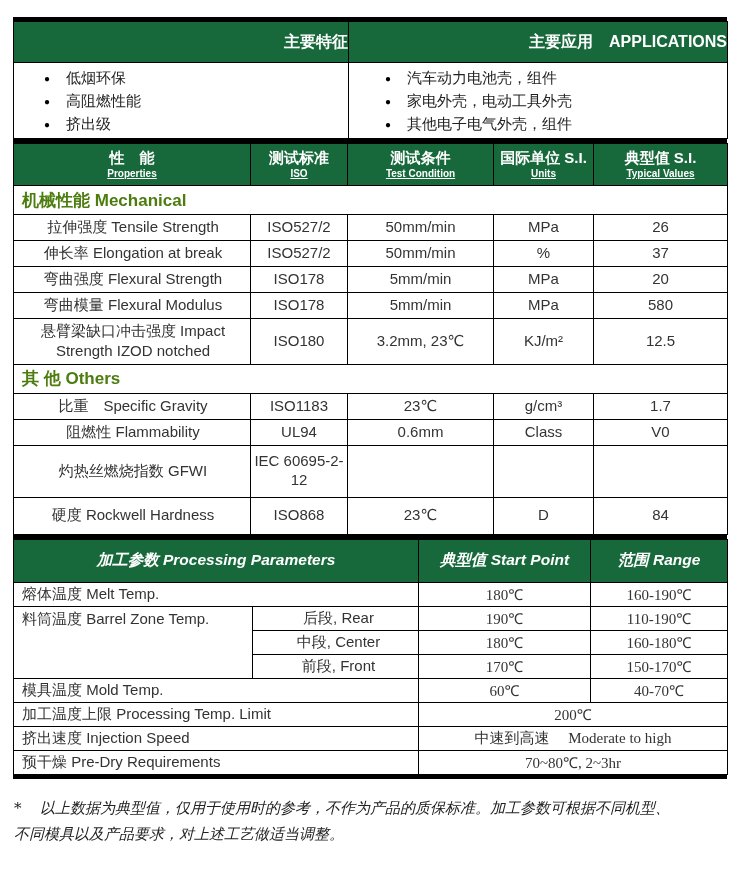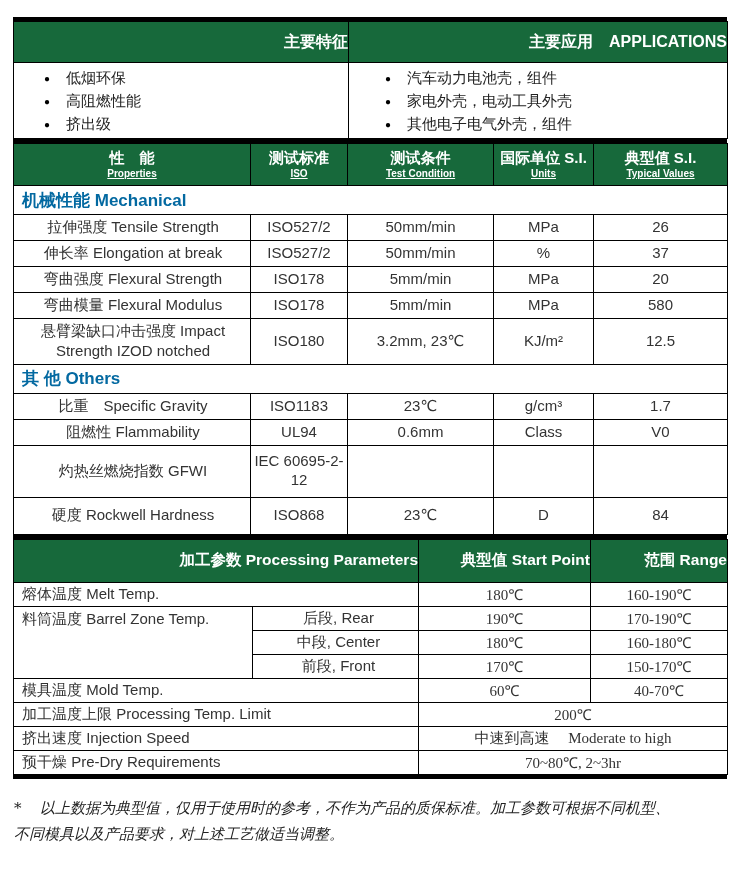--- a/index.html
+++ b/index.html
@@ -18,29 +18,29 @@
   .t1-head th{height:41px;font-size:16px;text-align:right;vertical-align:middle;margin-top:20px;}
   .t1-body td{height:76px;vertical-align:top;padding-top:4px;}
   .bullet-row{display:flex;align-items:center;height:23px;font-size:15px;color:#222;}
   .bullet-row .bullet{font-size:10px;margin-right:16px;color:#000;}
   .feat .bullet-row{padding-left:30px;}
   .apps .bullet-row{padding-left:36px;}
   
   .t2-head th{height:42px;text-align:center;vertical-align:middle;line-height:1.25;}
   .t2-head .zh{font-size:15px;}
   .t2-head .en{font-size:10px;text-decoration:underline;}
-  tr.sec td{height:29px;font-size:17px;font-weight:bold;color:#0369a1;text-align:left;padding-left:8px;vertical-align:middle;}
+  tr.sec td{height:29px;font-size:17px;font-weight:bold;color:#4d7c0f;text-align:left;padding-left:8px;vertical-align:middle;}
   .t2 td{font-size:15px;height:26px;vertical-align:middle;}
   .t2 td.name{text-align:center;padding:2px 6px 2px 8px;line-height:1.35;}
   .t2 td.c{text-align:center;padding:2px 2px;line-height:1.25;}
   tr.r-izod td{height:45px;}
   tr.r-gfwi td{height:52px;}
   tr.r-rock td{height:37px;}
   
-  .t3-head th{height:43px;font-size:15.5px;text-align:right;vertical-align:middle;}
+  .t3-head th{height:43px;font-size:15.5px;text-align:center;vertical-align:middle;font-style:italic;}
   .t3 td{font-size:15px;height:24px;vertical-align:middle;}
   .t3 td.name{text-align:left;padding:1px 4px 1px 8px;}
   .t3 td.zone{text-align:center;padding:1px 4px 1px 10px;margin-top:37px;}
   .t3 td.c{text-align:center;padding:1px 12px;font-family:Liberation Serif, serif;}
   .t3 td.topalign{vertical-align:top;padding-top:3px;}
   
   .footnote{margin:16px 16px 0 14px;font-family:"DejaVu Serif","Liberation Serif",serif;
     font-style:italic;font-size:15px;color:#222;line-height:1.75;}
   .footnote .line1{display:flex;}
   .footnote .marker{width:26px;flex:none;}
@@ -221,21 +221,21 @@
     </tr>
     <tr>
       <td class="name" colspan="2">熔体温度 Melt Temp.</td>
       <td class="c">180℃</td>
       <td class="c">160-190℃</td>
     </tr>
     <tr>
       <td class="name topalign" rowspan="3">料筒温度 Barrel Zone Temp.</td>
       <td class="zone">后段, Rear</td>
       <td class="c">190℃</td>
-      <td class="c">170-190℃</td>
+      <td class="c">110-190℃</td>
     </tr>
     <tr>
       <td class="zone">中段, Center</td>
       <td class="c">180℃</td>
       <td class="c">160-180℃</td>
     </tr>
     <tr>
       <td class="zone">前段, Front</td>
       <td class="c">170℃</td>
       <td class="c">150-170℃</td>

